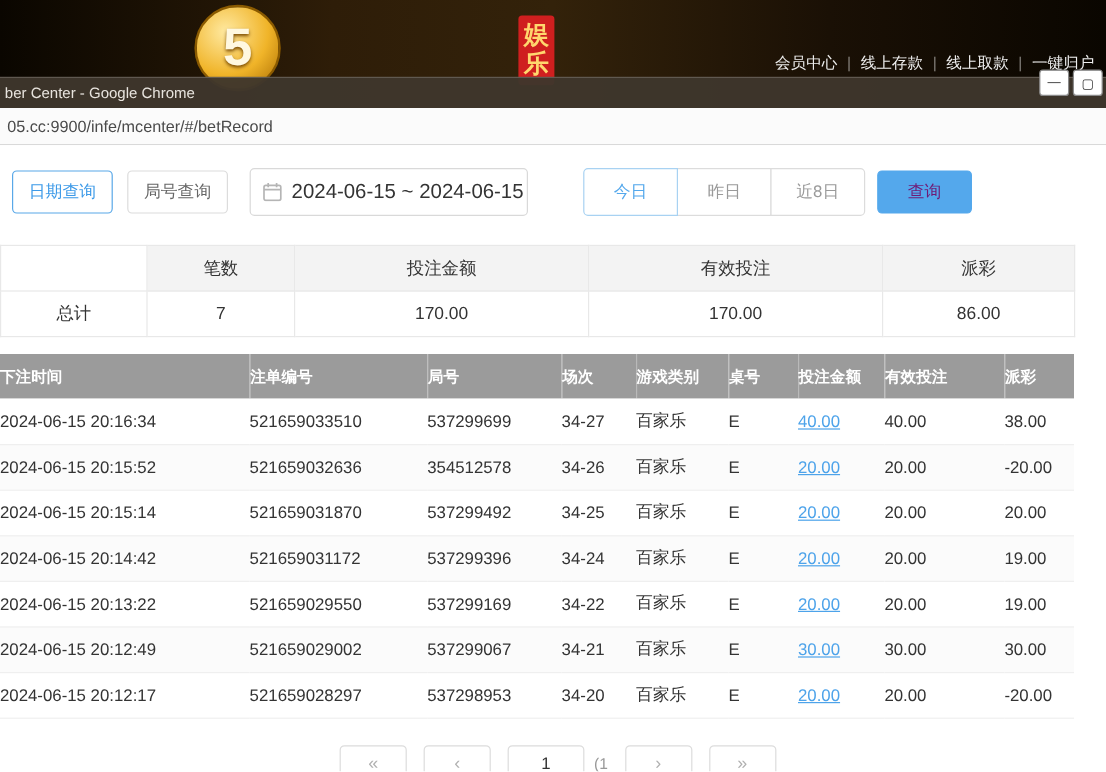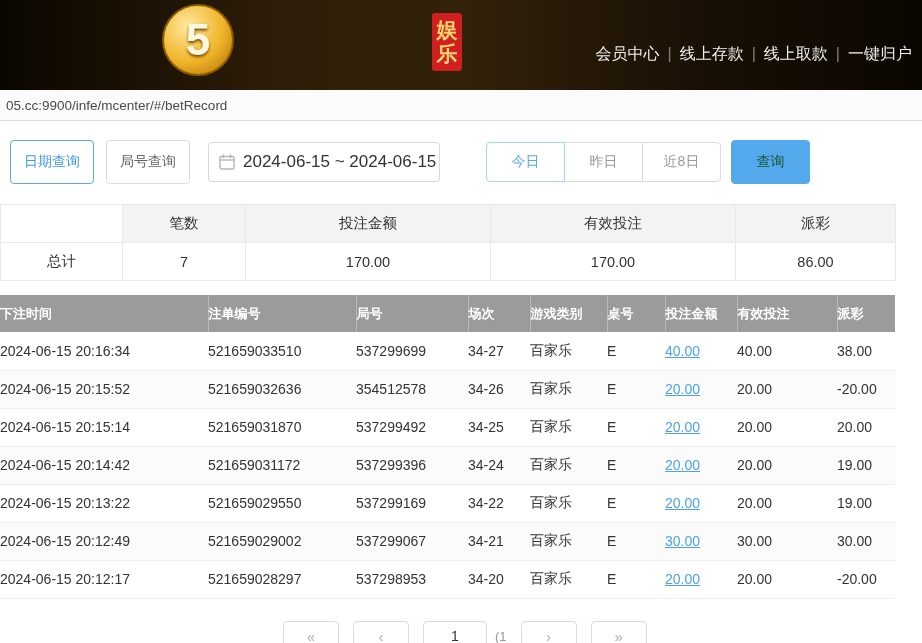--- a/index.html
+++ b/index.html
@@ -12,21 +12,21 @@
   .logo-coin { position:absolute; left:162px; top:4px; width:72px; height:72px; border-radius:50%;
     background:radial-gradient(circle at 35% 30%,#ffe9a0,#f0b429 55%,#a86a00);
     display:flex; align-items:center; justify-content:center;
     font-size:44px; font-weight:bold; color:#fff8e0; text-shadow:0 2px 3px #7a4a00;
     border:2px solid #8a5a00; }
   .logo-text { position:absolute; left:240px; top:18px; font-size:42px; font-weight:bold;
     color:#f7c843; letter-spacing:5px; text-shadow:1px 2px 2px #6b1d00, 0 0 3px #a33; white-space:nowrap; }
   .logo-badge { position:absolute; left:432px; top:13px; width:30px; height:58px; background:#cf1f1f;
     color:#ffd76e; font-size:21px; font-weight:bold; display:flex; flex-direction:column;
     align-items:center; justify-content:center; line-height:1.15; border-radius:3px; }
-  .top-nav { position:absolute; right:2px; top:44px; color:#eee; font-size:16px; white-space:nowrap; }
+  .top-nav { position:absolute; right:2px; top:44px; color:#eee; font-size:13px; white-space:nowrap; }
   .top-nav .nav-link { padding:0 8px; cursor:pointer; }
   .top-nav .sep { color:rgba(255,255,255,.45); }
 
   
   .titlebar { position:absolute; top:64px; left:0; width:922px; height:26px;
     background:rgba(62,54,44,.96); border-top:1px solid rgba(255,255,255,.18); }
   .titlebar .title { position:absolute; left:4px; top:6px; font-size:12.5px; color:#e8e4de; }
   .win-btn { position:absolute; top:-7px; width:25px; height:22px; background:#fff;
     border:1px solid #8a8a8a; border-radius:3px; display:flex; align-items:center;
     justify-content:center; font-size:11px; color:#333; cursor:pointer; }
@@ -35,35 +35,35 @@
 
   
   .urlbar { position:absolute; top:90px; left:0; width:922px; height:31px; background:#fbfbfb;
     border-bottom:1px solid #d9d9d9; display:flex; align-items:center; }
   .url-text { margin-left:6px; font-size:13.5px; color:#4a4a4a; }
 
   
   .content { position:absolute; top:121px; left:0; width:922px; height:522px; background:#fff; }
 
   .filters { position:absolute; top:19px; left:10px; display:flex; align-items:center; }
-  .f-btn { height:44px; border-radius:4px; font-size:14px; display:inline-flex; align-items:center;
+  .f-btn { height:36px; border-radius:4px; font-size:14px; display:inline-flex; align-items:center;
     justify-content:center; background:#fff; cursor:pointer; }
   .btn-date-query { width:84px; border:1px solid #59a8e8; color:#3d9ae8; }
   .btn-round-query { width:84px; margin-left:12px; border:1px solid #dcdcdc; color:#666; }
   .date-box { height:40px; width:232px; margin-left:18px; border:1px solid #d9d9d9; border-radius:4px;
     color:#333; display:flex; align-items:center; padding:0 10px; font-size:17px; cursor:pointer; background:#fff; }
   .date-box svg { flex:0 0 auto; }
   .date-box .date-text { margin-left:8px; white-space:nowrap; }
   .quick-group { display:flex; margin-left:10px;padding-left:36px; }
   .quick-btn { width:79px; height:40px; border:1px solid #dcdcdc; background:#fff; color:#9a9a9a;
     font-size:14px; display:flex; align-items:center; justify-content:center; margin-left:-1px; cursor:pointer; }
   .quick-btn:first-child { margin-left:0; border-radius:4px 0 0 4px; }
   .quick-btn:last-child { border-radius:0 4px 4px 0; }
   .quick-btn.active { color:#54a8ec; border-color:#a8d2f2; z-index:1; }
-  .btn-search { width:79px; margin-left:10px; background:#54a8ec; border:1px solid #54a8ec; color:#14532d; }
+  .btn-search { width:79px; margin-left:10px; background:#54a8ec; border:1px solid #54a8ec; color:#701a75; }
 
   
   table { border-collapse:collapse; }
   .summary-table { position:absolute; top:83px; left:0; width:895px; font-size:14.5px; color:#333;
     text-align:center; table-layout:fixed; }
   .summary-table td { border:1px solid #e8e8e8; height:38px; }
   .summary-table .sum-head { background:#f3f3f3; }
   .summary-table .sum-head-empty { background:#fff; }
 
   
@@ -92,20 +92,25 @@
 
   <div class="site-header">
     <div class="logo-coin">5</div>
     <div class="logo-badge">
       <span>娱</span>
       <span>乐</span>
     </div>
     <div class="top-nav"><span class="nav-link">会员中心</span><span class="sep">|</span><span class="nav-link">线上存款</span><span class="sep">|</span><span class="nav-link">线上取款</span><span class="sep">|</span><span class="nav-link">一键归户</span></div>
   </div>
 
+  <div class="titlebar">
+    <span class="title">ber Center - Google Chrome</span>
+    <div class="win-btn min">—</div>
+    <div class="win-btn max">▢</div>
+  </div>
 
   <div class="urlbar">
     <span class="url-text">05.cc:9900/infe/mcenter/#/betRecord</span>
   </div>
 
   <div class="content">
 
     <div class="filters">
       <div class="f-btn btn-date-query">日期查询</div>
       <div class="f-btn btn-round-query">局号查询</div>

